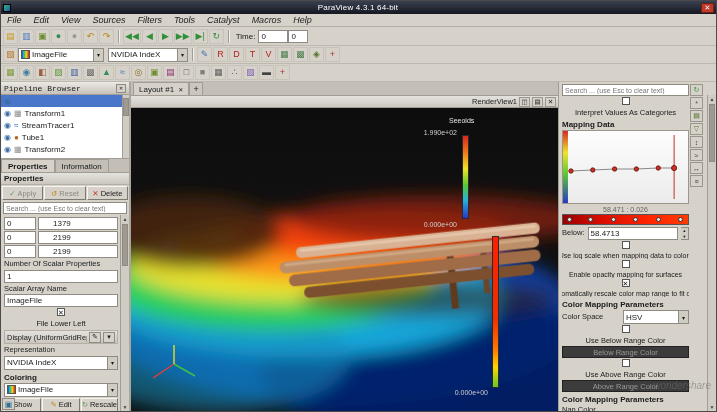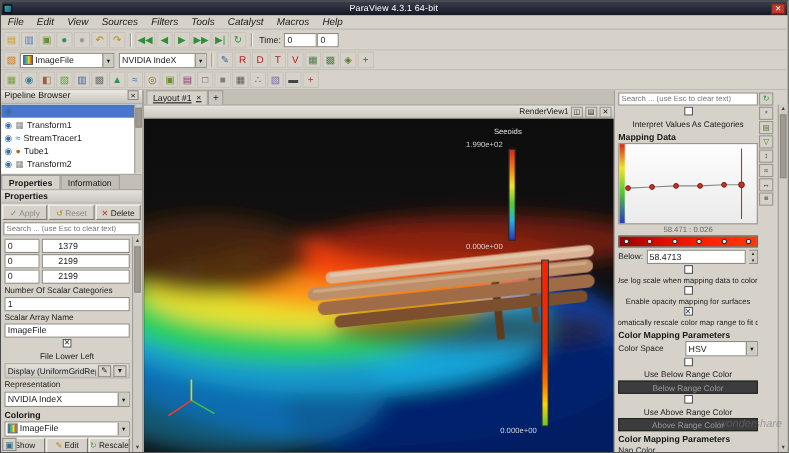--- a/index.html
+++ b/index.html
@@ -33,21 +33,21 @@
   .combo{display:flex;align-items:center;background:#fff;border:1px solid #8f8b83;height:14px;padding:0 0 0 2px;font-size:8px;white-space:nowrap;overflow:hidden;}
   .combo .ctext{flex:1;overflow:hidden;}
   .combo .arrow{width:10px;align-self:stretch;background:#cfccc4;border-left:1px solid #8f8b83;display:flex;align-items:center;justify-content:center;font-size:6px;}
   .swatch{width:9px;height:9px;margin-right:2px;border:1px solid #555;
           background:linear-gradient(90deg,#2040c0,#28b4d8,#58c832,#f0e428,#f07818,#d8281e);}
   
   .main{flex:1;display:flex;min-height:0;}
   
   .left{width:130px;flex:0 0 130px;border-right:2px solid #aaa69e;display:flex;flex-direction:column;min-height:0;background:#d6d2ca;}
   .dockhdr{height:13px;flex:0 0 13px;background:linear-gradient(#ebe9e4,#c6c2ba);border-bottom:1px solid #a19d95;
-           display:flex;align-items:flex-start;padding:0 3px;font-size:8px;}
+           display:flex;align-items:center;padding:0 3px;font-size:8px;font-family:Liberation Mono, monospace;}
   .dockhdr .sp{flex:1;}
   .dclose{width:10px;height:9px;border:1px solid #8f8b83;background:#d6d2ca;display:flex;align-items:center;justify-content:center;font-size:6px;}
   .ptree{height:64px;flex:0 0 64px;background:#fff;border-bottom:1px solid #a19d95;position:relative;overflow:hidden;}
   .prow{height:12px;display:flex;align-items:center;gap:3px;padding-left:3px;white-space:nowrap;}
   .eye{color:#3a6ea5;font-size:8px;}
   .pico{font-size:8px;}
   .plab{font-size:8px;}
   .minivs{position:absolute;top:0;right:0;bottom:0;width:7px;background:#cfccc4;border-left:1px solid #a19d95;}
   .minivs .thumb{position:absolute;left:0;right:0;top:3px;height:18px;background:#9e9a92;border:1px solid #8f8b83;}
   .tabs{height:14px;flex:0 0 14px;display:flex;align-items:flex-end;background:#c3bfb7;border-bottom:1px solid #a19d95;}
@@ -72,21 +72,21 @@
   .mini{width:12px;height:11px;flex:0 0 12px;border:1px solid #8f8b83;background:#d6d2ca;display:flex;align-items:center;justify-content:center;font-size:7px;}
   .sect{font-weight:bold;font-size:8px;margin:3px 0 1px;}
   .inline{display:flex;align-items:center;gap:3px;margin:1px 0;}
   .inline .plabel{flex:1;margin:0;}
   .vscroll{position:absolute;top:0;right:0;bottom:0;width:9px;background:#cfccc4;border-left:1px solid #a19d95;}
   .vscroll .thumb{position:absolute;left:1px;right:1px;background:#9e9a92;border:1px solid #8f8b83;}
   .vscroll .ar{position:absolute;left:0;right:0;height:8px;display:flex;align-items:center;justify-content:center;font-size:5px;color:#444;}
   
   .center{flex:1;display:flex;flex-direction:column;min-width:0;min-height:0;}
   .tabbar{height:14px;flex:0 0 14px;background:#c3bfb7;display:flex;align-items:flex-end;border-bottom:1px solid #a19d95;padding-left:2px;}
-  .vtab{height:13px;background:#d6d2ca;border:1px solid #a19d95;border-bottom:none;display:flex;align-items:center;padding:0 5px;gap:4px;font-size:8px;text-decoration:underline;}
+  .vtab{height:13px;background:#d6d2ca;border:1px solid #a19d95;border-bottom:none;display:flex;align-items:center;padding:0 5px;gap:4px;font-size:8px;}
   .addtab{width:14px;height:13px;border:1px solid #a19d95;border-bottom:none;background:#cbc7bf;display:flex;align-items:center;justify-content:center;font-size:9px;}
   .viewhdr{height:12px;flex:0 0 12px;background:linear-gradient(#e4e2dd,#ccc8c0);display:flex;align-items:center;justify-content:flex-end;gap:2px;padding:0 2px;border-bottom:1px solid #a19d95;font-size:7.5px;}
   .wbtn{width:11px;height:10px;border:1px solid #9a968e;background:#d6d2ca;display:flex;align-items:center;justify-content:center;font-size:6.5px;}
   .viewport{flex:1;position:relative;background:#0e0e0e;overflow:hidden;}
   .viewport svg.art{position:absolute;inset:0;width:100%;height:100%;}
   .ltitle{position:absolute;left:318px;top:9px;color:#e6e6e6;font-size:7px;}
   .ltop{position:absolute;left:272px;top:21px;width:54px;text-align:right;color:#cfcfcf;font-size:7px;}
   .lbar1{position:absolute;left:331px;top:27px;width:7px;height:84px;border:1px solid #2a2a2a;
          background:linear-gradient(#d8281e,#f07818 20%,#f0e428 40%,#58c832 60%,#28b4d8 78%,#2838c8 100%);}
   .lbot{position:absolute;left:272px;top:113px;width:54px;text-align:right;color:#cfcfcf;font-size:7px;}
@@ -376,21 +376,21 @@
             <div class="extrow">
               <span class="inputbox min">0</span>
               <span class="inputbox max">2199</span>
             </div>
 
             <div class="extrow">
               <span class="inputbox min">0</span>
               <span class="inputbox max">2199</span>
             </div>
           </div>
-        <div class="plabel">Number Of Scalar Categories</div>
+        <div class="plabel">Number Of Scalar Properties</div>
         <div class="inputbox">1</div>
         <div class="plabel">Scalar Array Name</div>
         <div class="inputbox">ImageFile</div>
         <div class="cbrow">
           <span class="cbox">✕</span>
           <span>File Lower Left</span>
         </div>
         <div class="secthdr">
           <span style="flex:1;overflow:hidden">Display (UniformGridRep</span>
           <span class="mini">✎</span>

